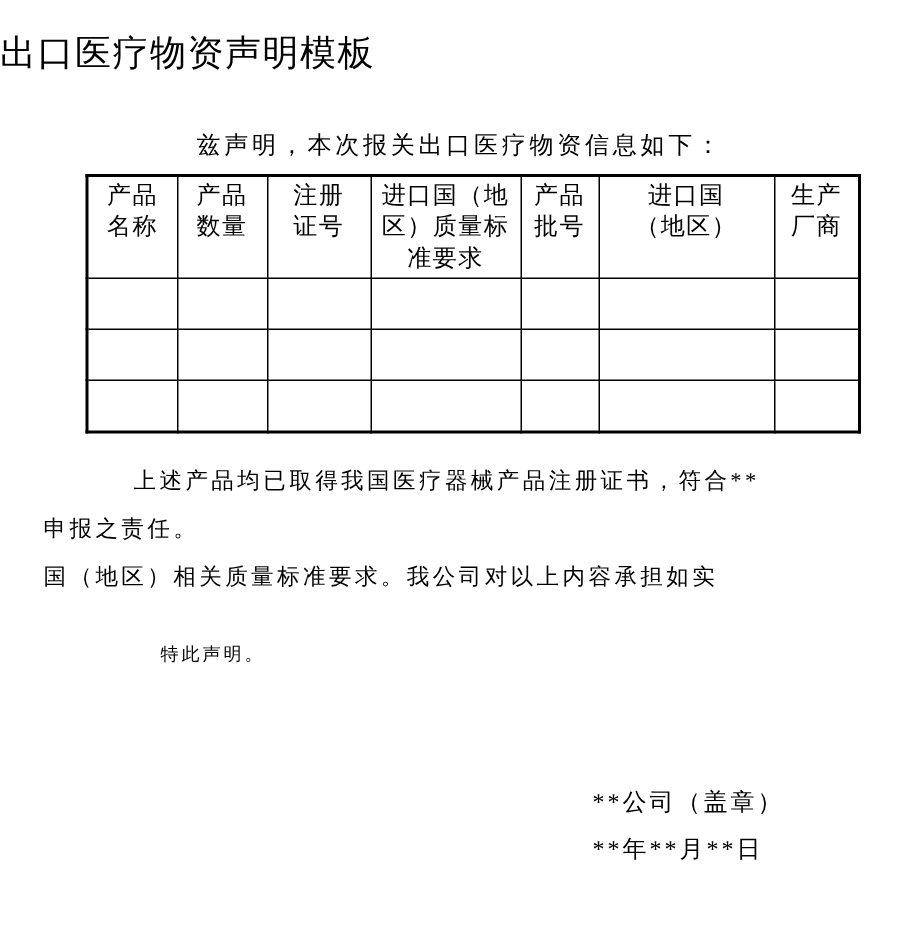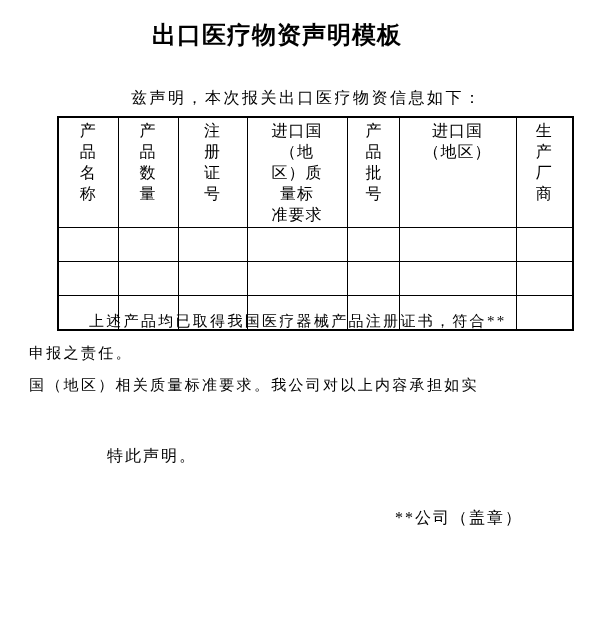--- a/index.html
+++ b/index.html
@@ -10,23 +10,22 @@
     background: #ffffff;
     color: #000000;
     font-family: "Liberation Serif", "DejaVu Serif", serif;
     overflow: hidden;
   }
   .title {
     position: absolute;
     top: 19px;
     left: 0;
     width: 554px;
-    text-align: center;
     font-size: 24px;
-    font-weight: 700;
+    font-weight: 400;
     letter-spacing: 1px;
     white-space: nowrap;
   }
   .intro {
     position: absolute;
     top: 88px;
     left: 93px;
     font-size: 16px;
     letter-spacing: 2.5px;
     line-height: 20px;
@@ -46,48 +45,48 @@
     border: 1px solid #000000;
     padding: 0;
   }
   table.goods th {
     font-weight: 400;
     font-size: 16px;
     letter-spacing: 1px;
     line-height: 21px;
     text-align: center;
     vertical-align: top;
-    padding: 2px 18px;
+    padding: 2px 1px;
     height: 62px;
   }
   table.goods td { height: 33px; }
   .statement {
     position: absolute;
     top: 289px;
     left: 29px;
     width: 490px;
     font-size: 15px;
     letter-spacing: 2.3px;
     line-height: 32px;
     margin-top: 16px;
   }
   .statement .line { white-space: nowrap; }
   .statement .indent { padding-left: 60px; }
   .closing {
     position: absolute;
-    top: 446px;
+    top: 426px;
     left: 107px;
-    font-size: 16px;
+    font-size: 12px;
     letter-spacing: 2px;
     line-height: 20px;
     white-space: nowrap;
   }
   .signature {
     position: absolute;
-    top: 502px;
+    top: 520px;
     left: 395px;
     font-size: 16px;
     letter-spacing: 2px;
     line-height: 31px;
   }
   .signature .line { white-space: nowrap; }
 </style>
 </head>
 <body>
 
@@ -180,15 +179,16 @@
   <div class="statement">
     <div class="line indent">上述产品均已取得我国医疗器械产品注册证书，符合**</div>
     <div class="line">申报之责任。</div>
     <div class="line">国（地区）相关质量标准要求。我公司对以上内容承担如实</div>
   </div>
 
   <div class="closing">特此声明。</div>
 
   <div class="signature">
     <div class="line">**公司（盖章）</div>
+    <div class="line">**年**月**日</div>
   </div>
 
 </div>
 
 </body></html>

